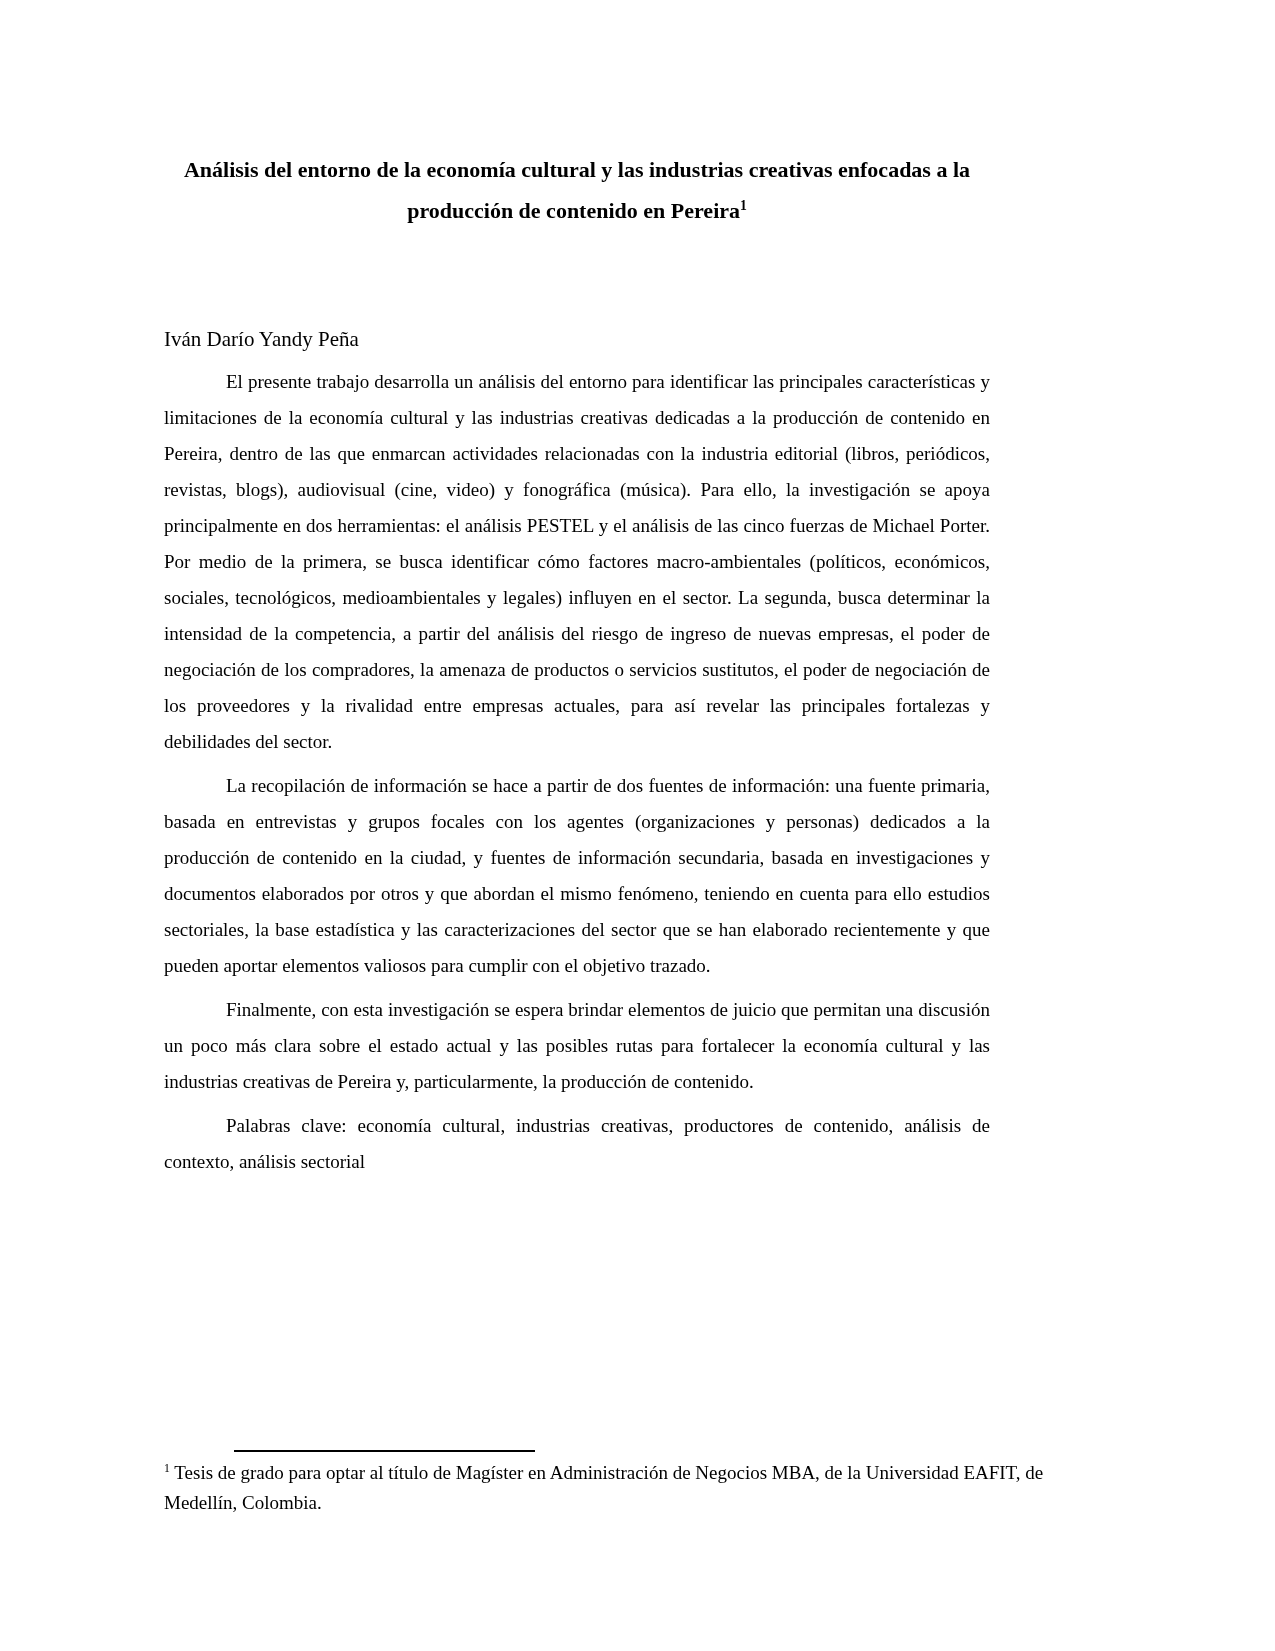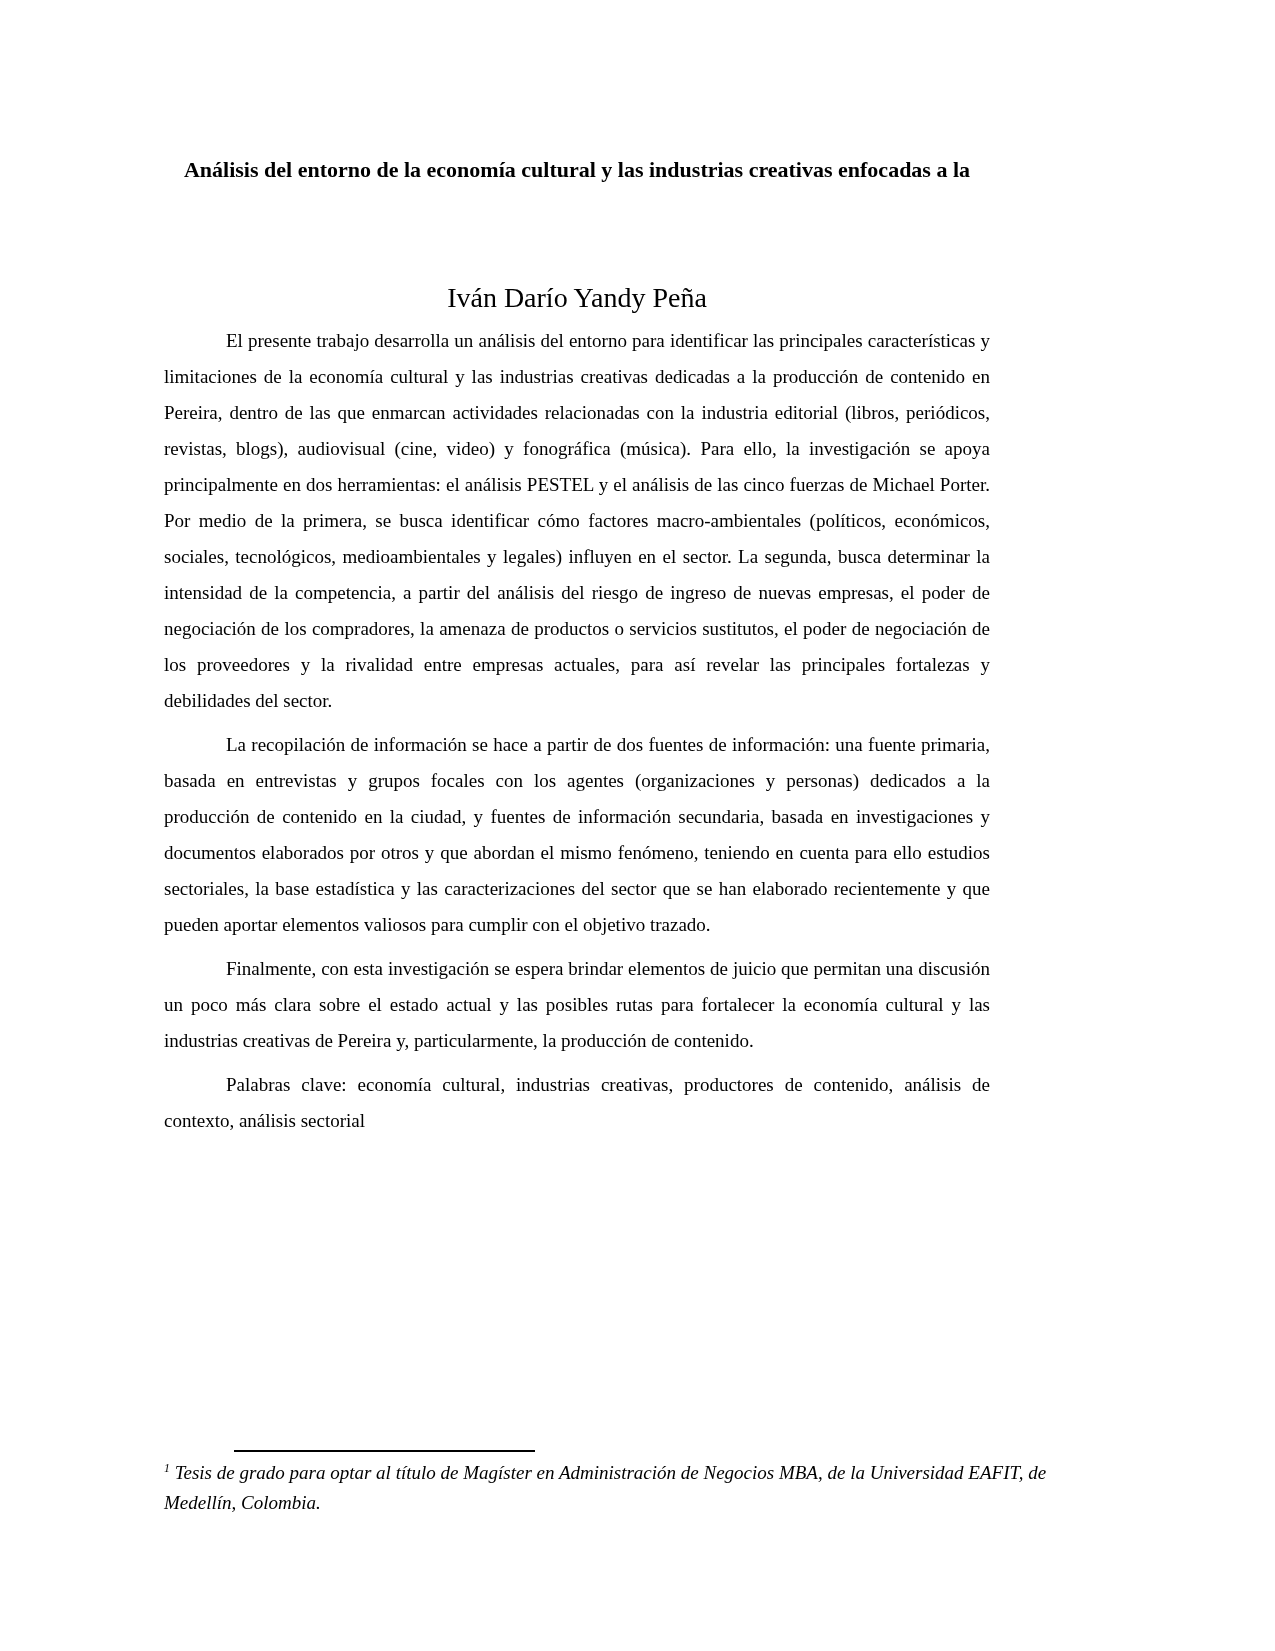--- a/index.html
+++ b/index.html
@@ -28,23 +28,23 @@
     text-align: center;
   }
   .paper-title .tline { display: block; }
   sup.fnref {
     font-size: 0.62em;
     vertical-align: super;
     line-height: 0;
   }
   .author-block {
     margin-top: 86px;
-    font-size: 28px;
+    font-size: 21px;
     line-height: 44px;
-    text-align: center;
+    text-align: left;
   }
   .abstract-heading {
     margin: 45px 0 0 62px;
     font-size: 21px;
     line-height: 36px;
     font-weight: normal;
   }
   p.para {
     margin: 3px 0 0 0;
     font-size: 19px;
@@ -66,31 +66,31 @@
     width: 301px;
     height: 0;
     margin-left: 70px;
     border-top: 2px solid #000000;
   }
   .footnote-text {
     margin: 6px 0 0 0;
     font-size: 19px;
     line-height: 30px;
     text-align: left;
-    font-style: italic;
   }
 </style>
 </head>
 <body>
 
 <div class="page">
   <div class="content">
 
     <h1 class="paper-title">
       <span class="tline">Análisis del entorno de la economía cultural y las industrias creativas enfocadas a la</span>
+      <span class="tline"><span>producción de contenido en Pereira</span><sup class="fnref">1</sup></span>
     </h1>
 
     <div class="author-block">
       <div>Iván Darío Yandy Peña</div>
     </div>
 
 
     <p class="para">El presente trabajo desarrolla un análisis del entorno para identificar las principales características y limitaciones de la economía cultural y las industrias creativas dedicadas a la producción de contenido en Pereira, dentro de las que enmarcan actividades relacionadas con la industria editorial (libros, periódicos, revistas, blogs), audiovisual (cine, video) y fonográfica (música). Para ello, la investigación se apoya principalmente en dos herramientas: el análisis PESTEL y el análisis de las cinco fuerzas de Michael Porter. Por medio de la primera, se busca identificar cómo factores macro-ambientales (políticos, económicos, sociales, tecnológicos, medioambientales y legales) influyen en el sector. La segunda, busca determinar la intensidad de la competencia, a partir del análisis del riesgo de ingreso de nuevas empresas, el poder de negociación de los compradores, la amenaza de productos o servicios sustitutos, el poder de negociación de los proveedores y la rivalidad entre empresas actuales, para así revelar las principales fortalezas y debilidades del sector.</p>
     <p class="para">La recopilación de información se hace a partir de dos fuentes de información: una fuente primaria, basada en entrevistas y grupos focales con los agentes (organizaciones y personas) dedicados a la producción de contenido en la ciudad, y fuentes de información secundaria, basada en investigaciones y documentos elaborados por otros y que abordan el mismo fenómeno, teniendo en cuenta para ello estudios sectoriales, la base estadística y las caracterizaciones del sector que se han elaborado recientemente y que pueden aportar elementos valiosos para cumplir con el objetivo trazado.</p>
     <p class="para">Finalmente, con esta investigación se espera brindar elementos de juicio que permitan una discusión un poco más clara sobre el estado actual y las posibles rutas para fortalecer la economía cultural y las industrias creativas de Pereira y, particularmente, la producción de contenido.</p>

